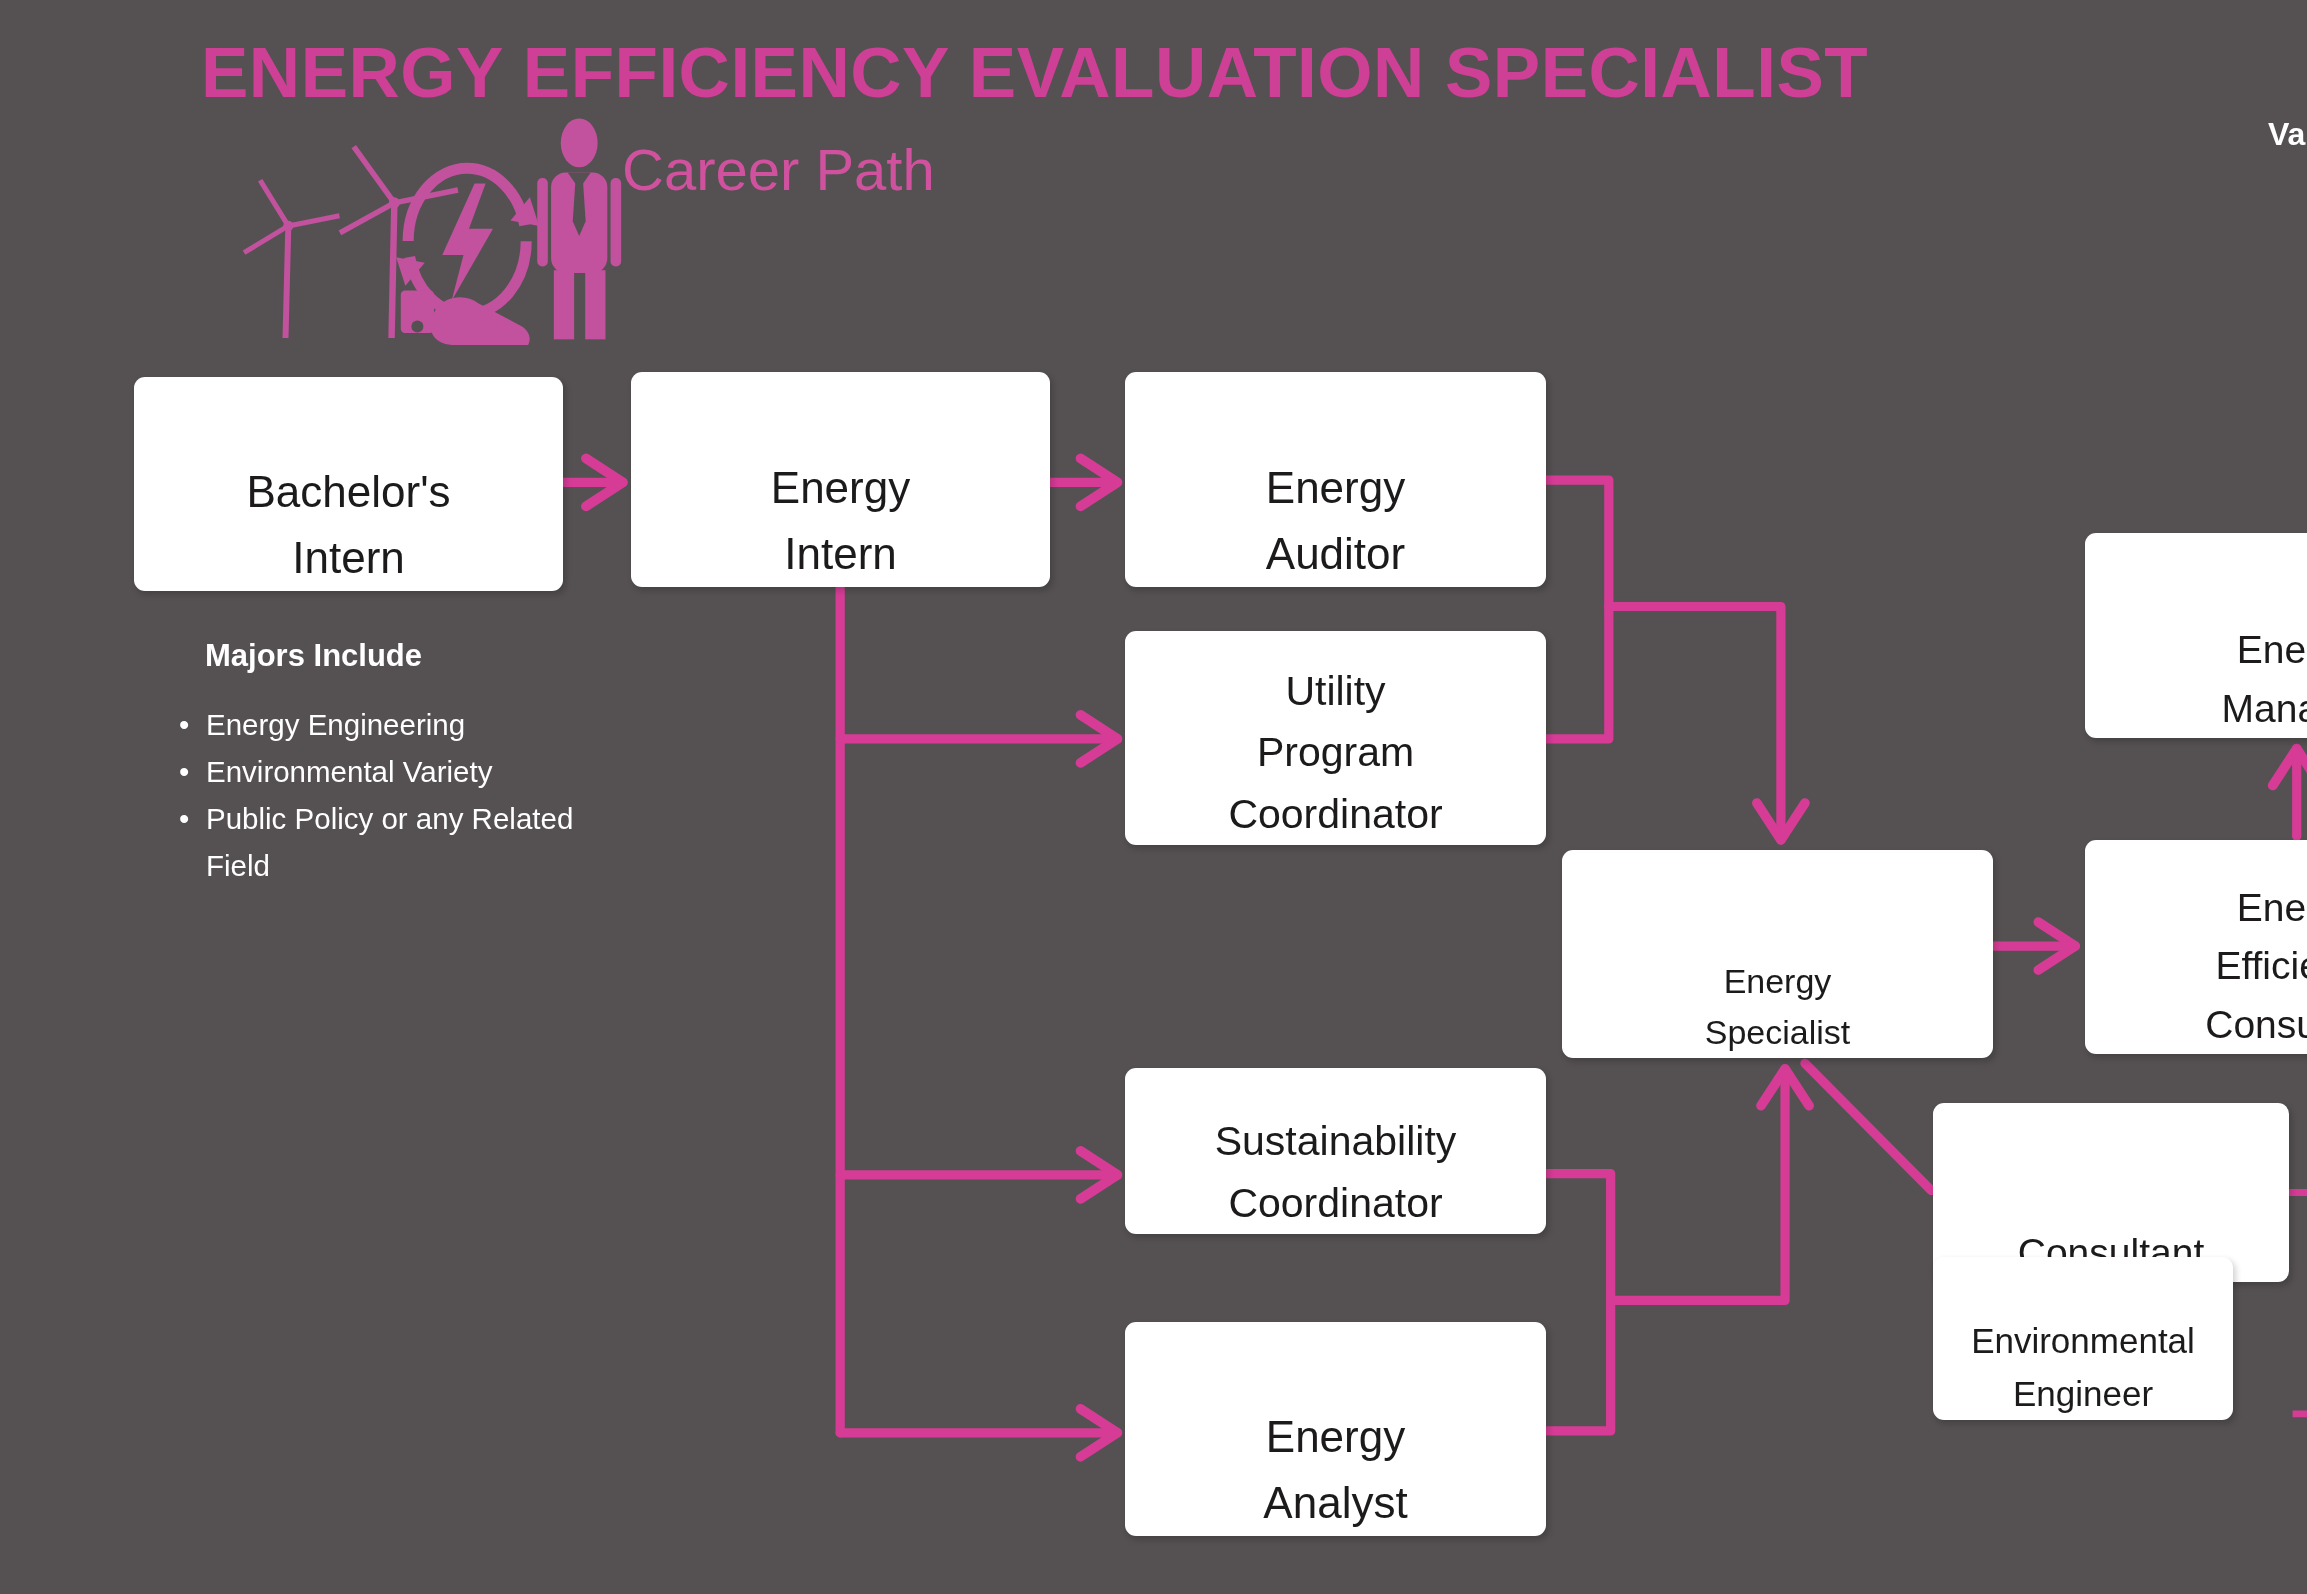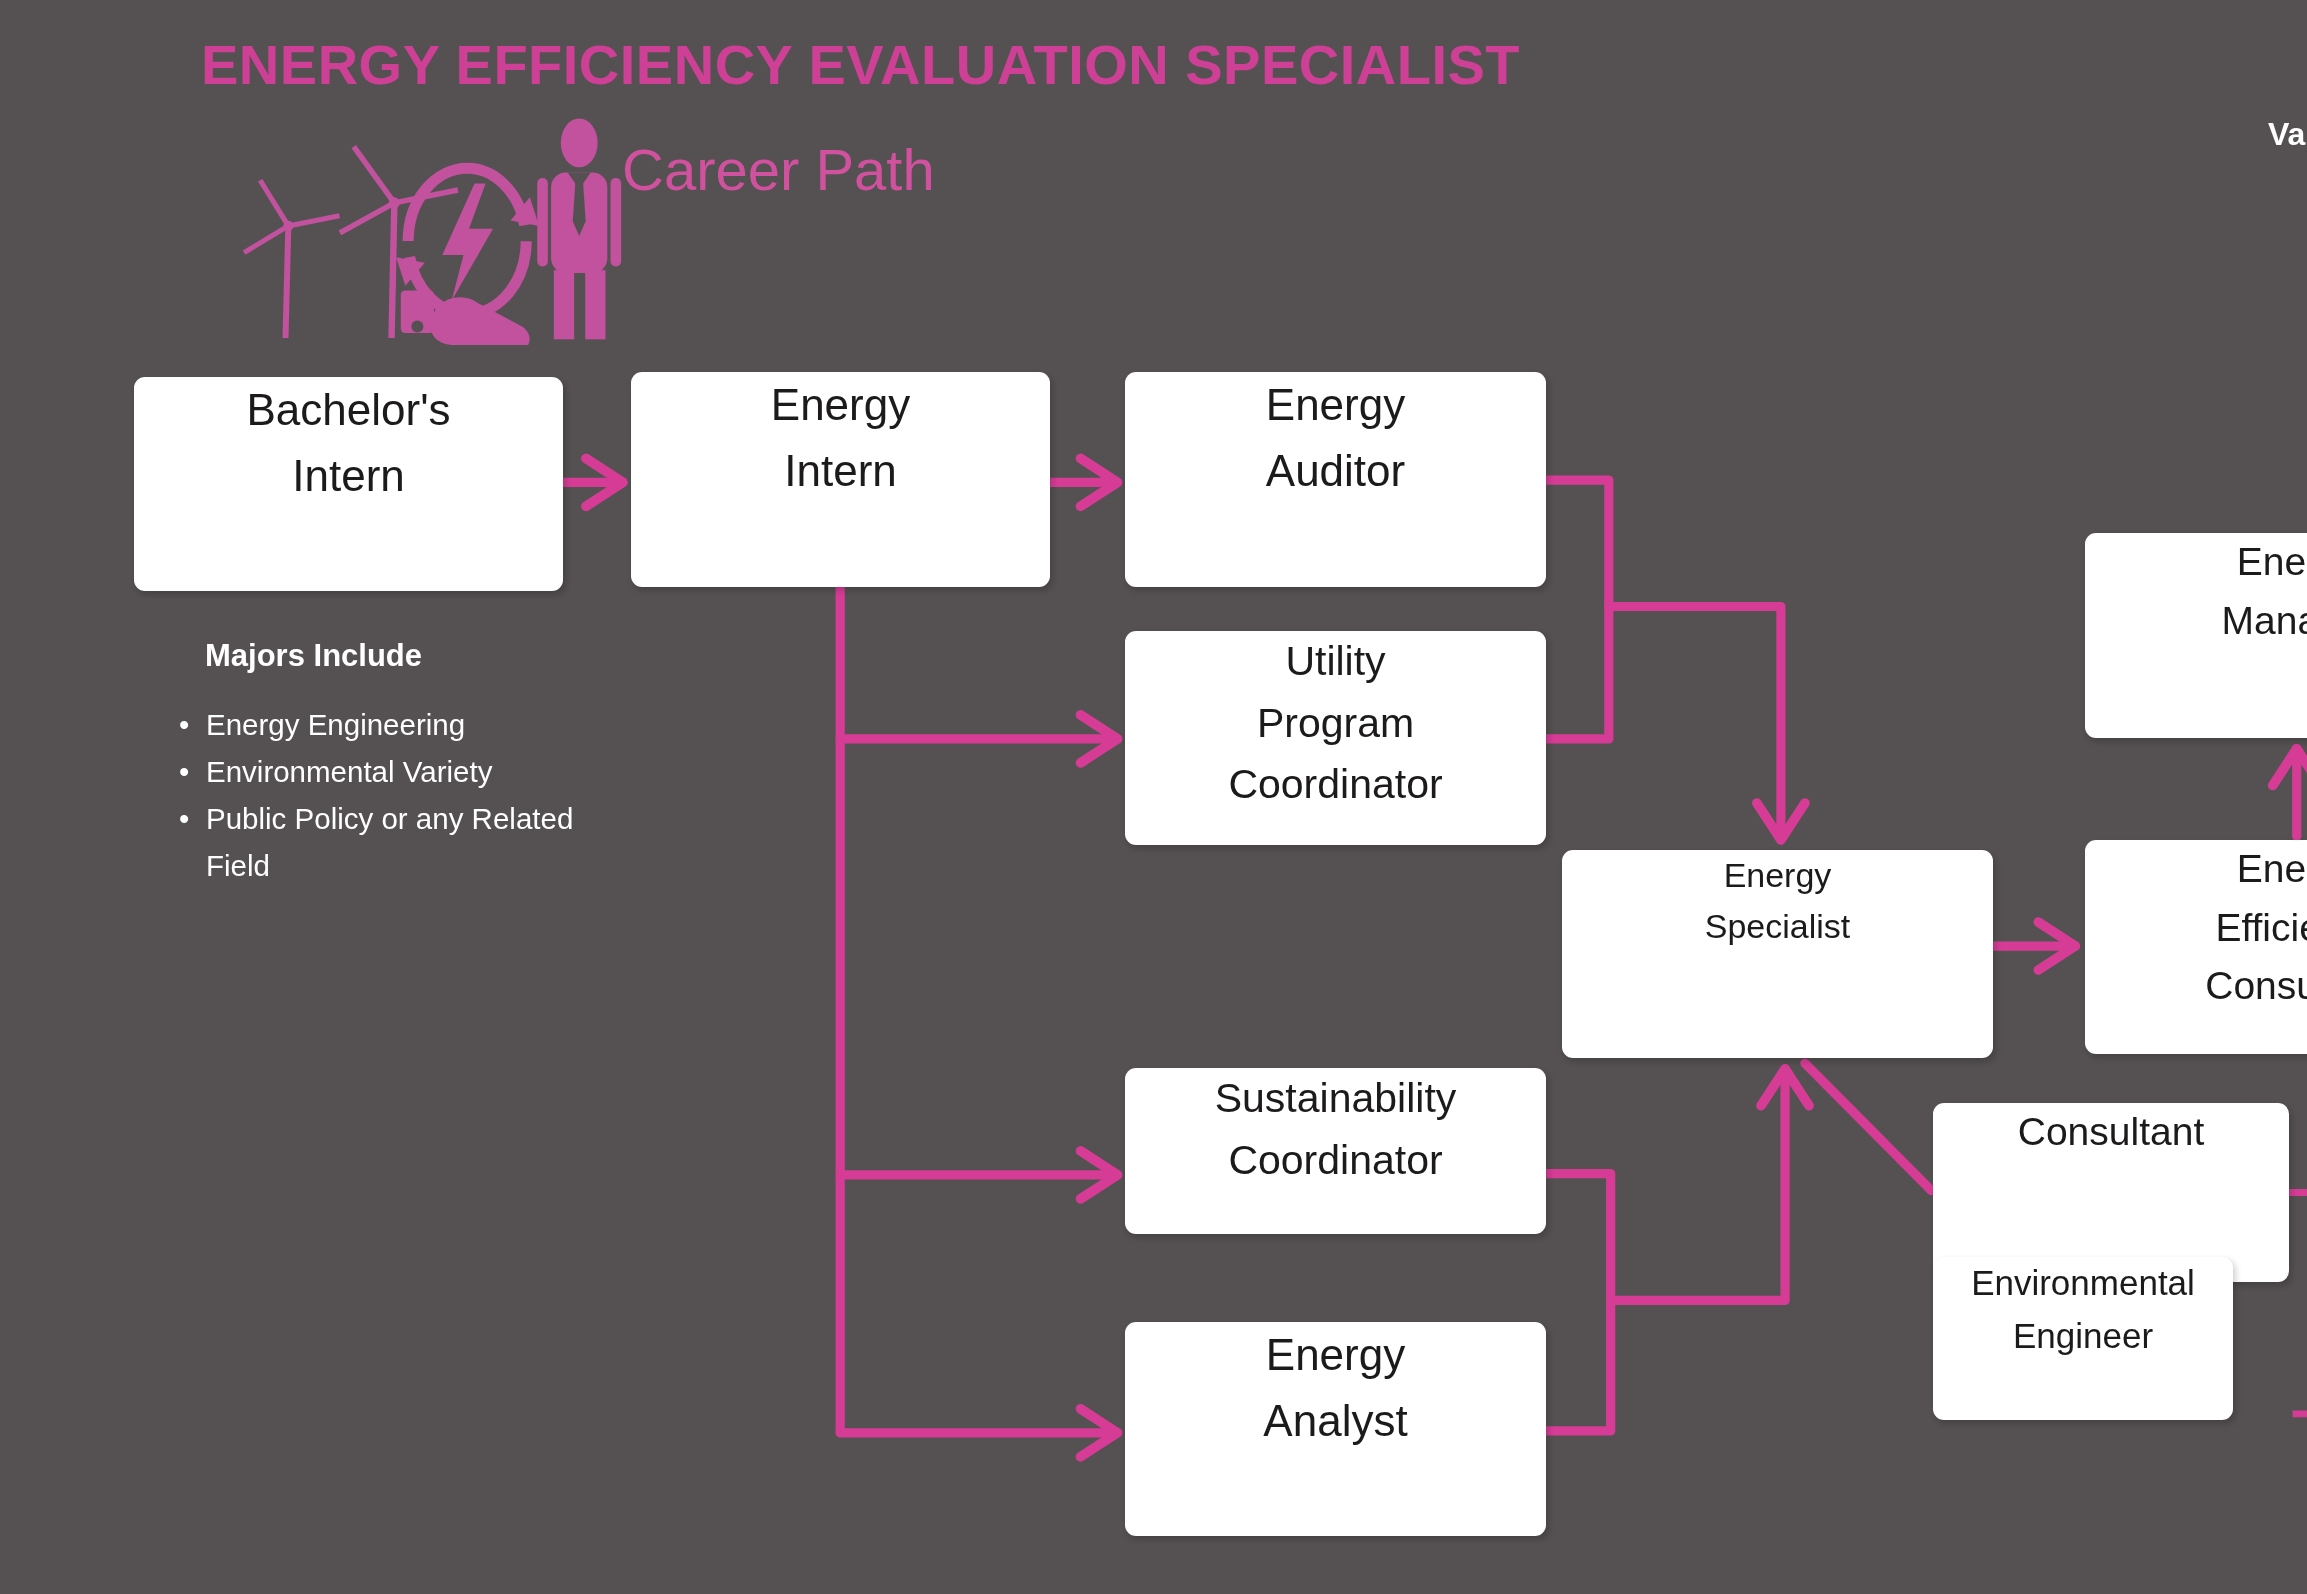--- a/index.html
+++ b/index.html
@@ -9,38 +9,38 @@
   *{margin:0;padding:0;box-sizing:border-box;}
   html,body{width:3189px;height:1595px;}
   body{
     background:var(--background,#555152);
     font-family:"Liberation Sans", sans-serif;
     position:relative; overflow:hidden;
   }
   .abs{position:absolute;}
   
   .title{
-    left:201px; top:32px; font-size:56px; font-weight:bold; letter-spacing:0.5px;
+    left:201px; top:32px; font-size:71px; font-weight:bold; letter-spacing:0.5px;
     color:var(--title-pink); white-space:nowrap;
   }
   .subtitle{
     left:622px; top:136px; font-size:58px; color:var(--subtitle-pink); white-space:nowrap;
   }
   
   .list-heading{ color:var(--list-text); font-weight:bold; white-space:nowrap; }
   .work-heading{ left:2268px; top:116px; font-size:32px; }
   .majors-heading{ left:205px; top:638px; font-size:31px; }
   ul.plain{ list-style:none; color:var(--list-text); }
   .majors-list{ left:179px; top:701px; font-size:29.5px; width:406px; }
   .majors-list li{ line-height:47px; position:relative; padding-left:27px; }
   .dot{ position:absolute; left:0; top:0; }
   
   .node{
     position:absolute; background:var(--box-bg); border-radius:11px;
-    display:flex; flex-direction:column; justify-content:flex-start; align-items:center;
+    display:flex; flex-direction:column; justify-content:flex-end; align-items:center;
     color:var(--box-text); text-align:center;
     box-shadow:2.8px 3.7px 6.5px rgba(0,0,0,0.18);
   }
   .node span{ display:block; line-height:1.5; white-space:nowrap; }
   
   svg.connectors{ position:absolute; left:0; top:0; width:3189px; height:1595px; }
   .link{ stroke:var(--pink); stroke-width:20; fill:none; stroke-linecap:round; stroke-linejoin:round; }
   .link.thin{ stroke-width:15; stroke-linecap:butt; }
   .arrow-tip{ fill:none; stroke:var(--pink); stroke-width:1.05; stroke-linecap:round; stroke-linejoin:round; }
   

